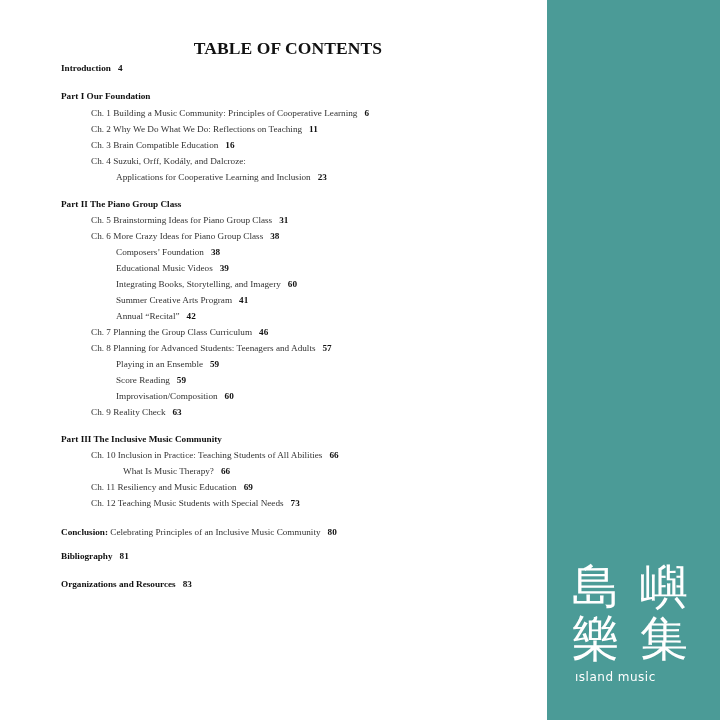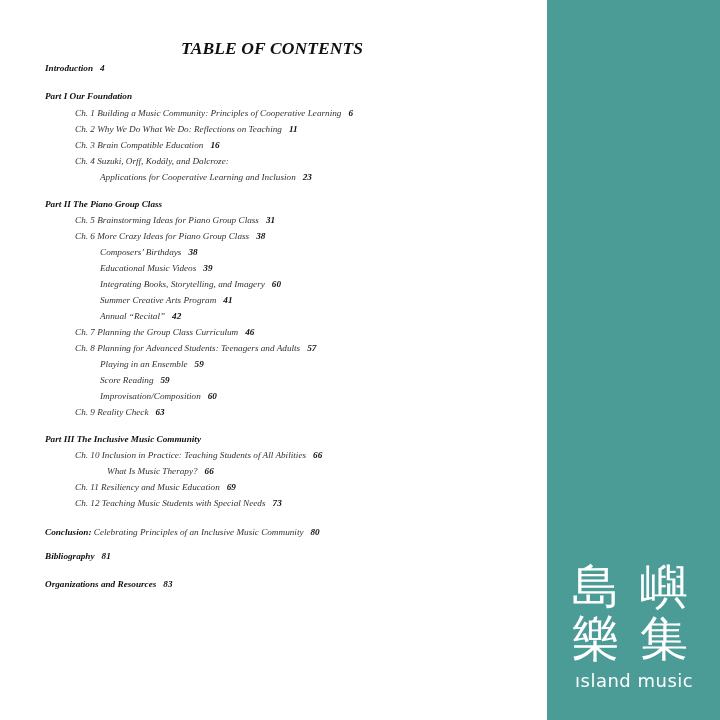--- a/index.html
+++ b/index.html
@@ -11,28 +11,27 @@
       background: #ffffff;
     }
     .page {
       position: relative;
       width: 720px;
       height: 720px;
       background: #ffffff;
     }
     .doc {
       position: absolute;
-      left: 0;
+      left: 16px;
       top: 0;
       width: 436px;
       height: 720px;
       background: #ffffff;
       font-family: "Liberation Serif", "DejaVu Serif", serif;
       color: #222;
-      font-style: italic;
     }
     .title {
       position: absolute;
       left: 0;
       width: 544px;
       top: 38px;
       text-align: center;
       font-weight: bold;
       font-size: 17.5px;
       letter-spacing: 0.1px;
@@ -79,21 +78,21 @@
       letter-spacing: 0;
     }
     .logo .cjk-char {
       display: inline-block;
       width: 50px;
       text-align: center;
     }
     .logo .sub {
       margin-top: 6px;
       font-family: "DejaVu Sans", sans-serif;
-      font-size: 18px;
+      font-size: 12px;
       letter-spacing: 0.5px;
       padding-left: 4px;
     }
   </style>
 </head>
 <body>
 
 <div class="page">
   <div class="doc">
     <div class="title">TABLE OF CONTENTS</div>
@@ -124,21 +123,21 @@
     <div class="line section" style="left:45px; top:198px;">
       <span>Part II The Piano Group Class</span>
     </div>
     <div class="line ch" style="left:75px; top:214px;">
       <span>Ch. 5 Brainstorming Ideas for Piano Group Class</span><span class="num">31</span>
     </div>
     <div class="line ch" style="left:75px; top:230px;">
       <span>Ch. 6 More Crazy Ideas for Piano Group Class</span><span class="num">38</span>
     </div>
     <div class="line ch" style="left:100px; top:246px;">
-      <span>Composers’ Birthdays</span><span class="num">38</span>
+      <span>Composers’ Foundation</span><span class="num">38</span>
     </div>
     <div class="line ch" style="left:100px; top:262px;">
       <span>Educational Music Videos</span><span class="num">39</span>
     </div>
     <div class="line ch" style="left:100px; top:278px;">
       <span>Integrating Books, Storytelling, and Imagery</span><span class="num">60</span>
     </div>
     <div class="line ch" style="left:100px; top:294px;">
       <span>Summer Creative Arts Program</span><span class="num">41</span>
     </div>

